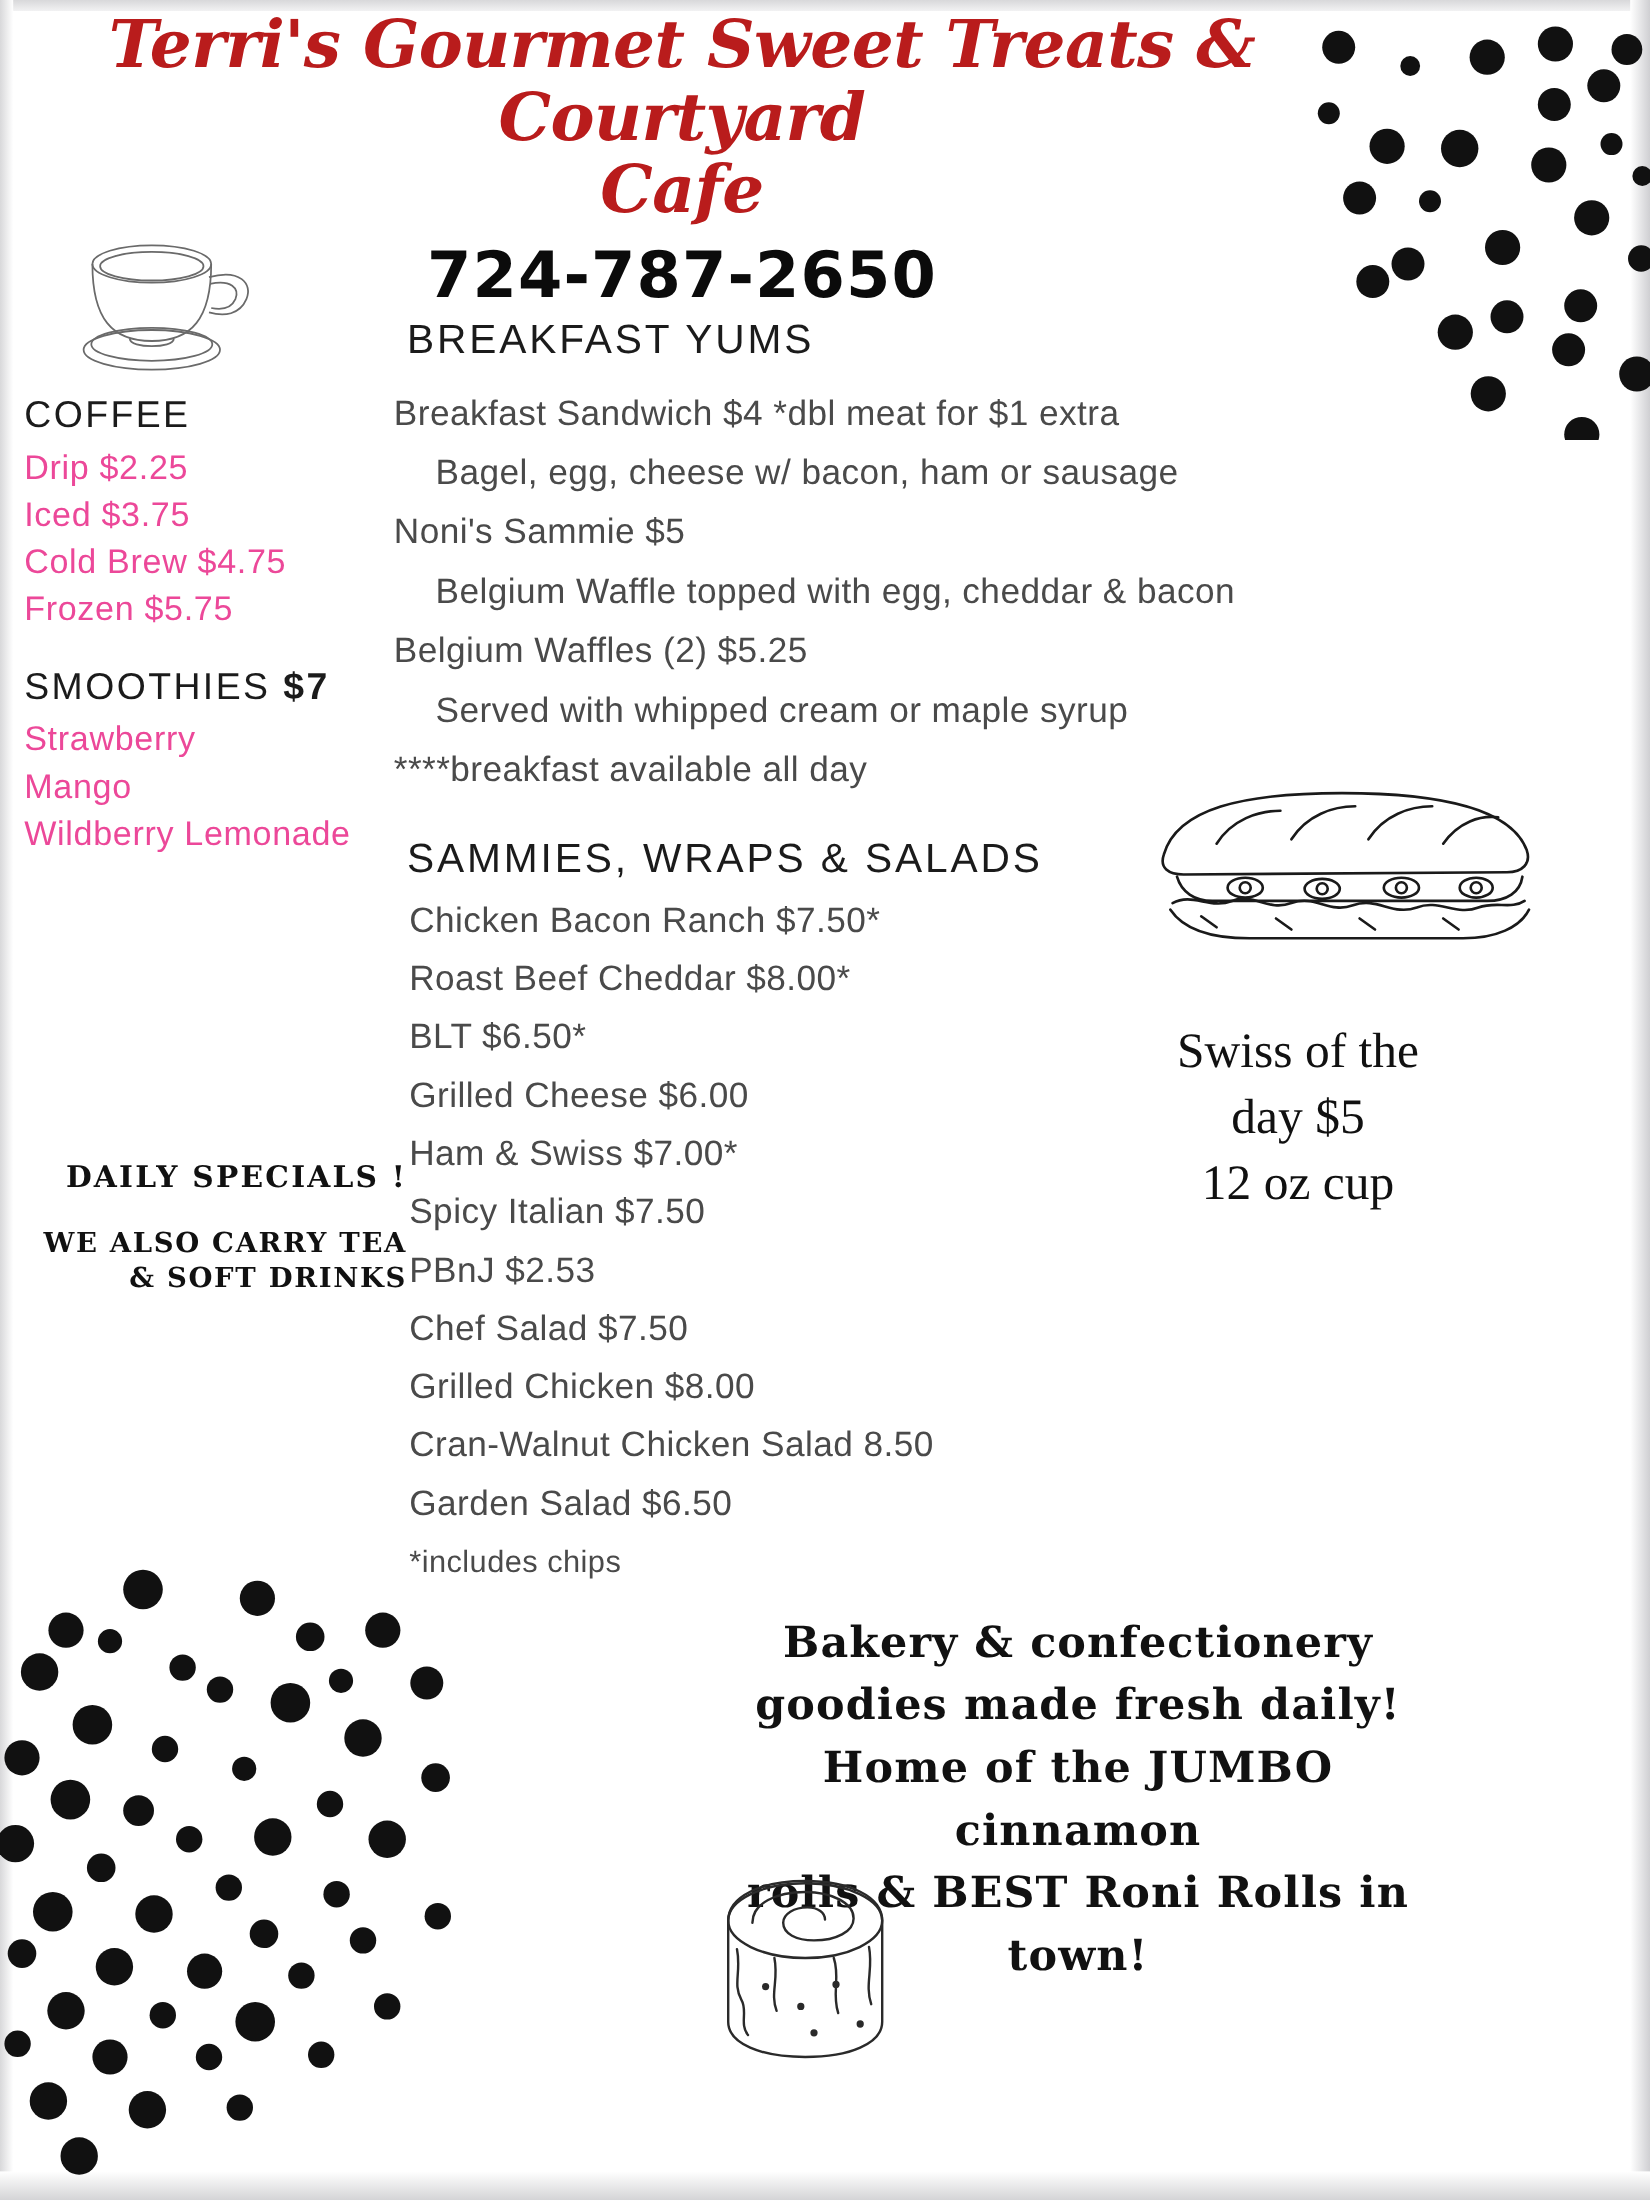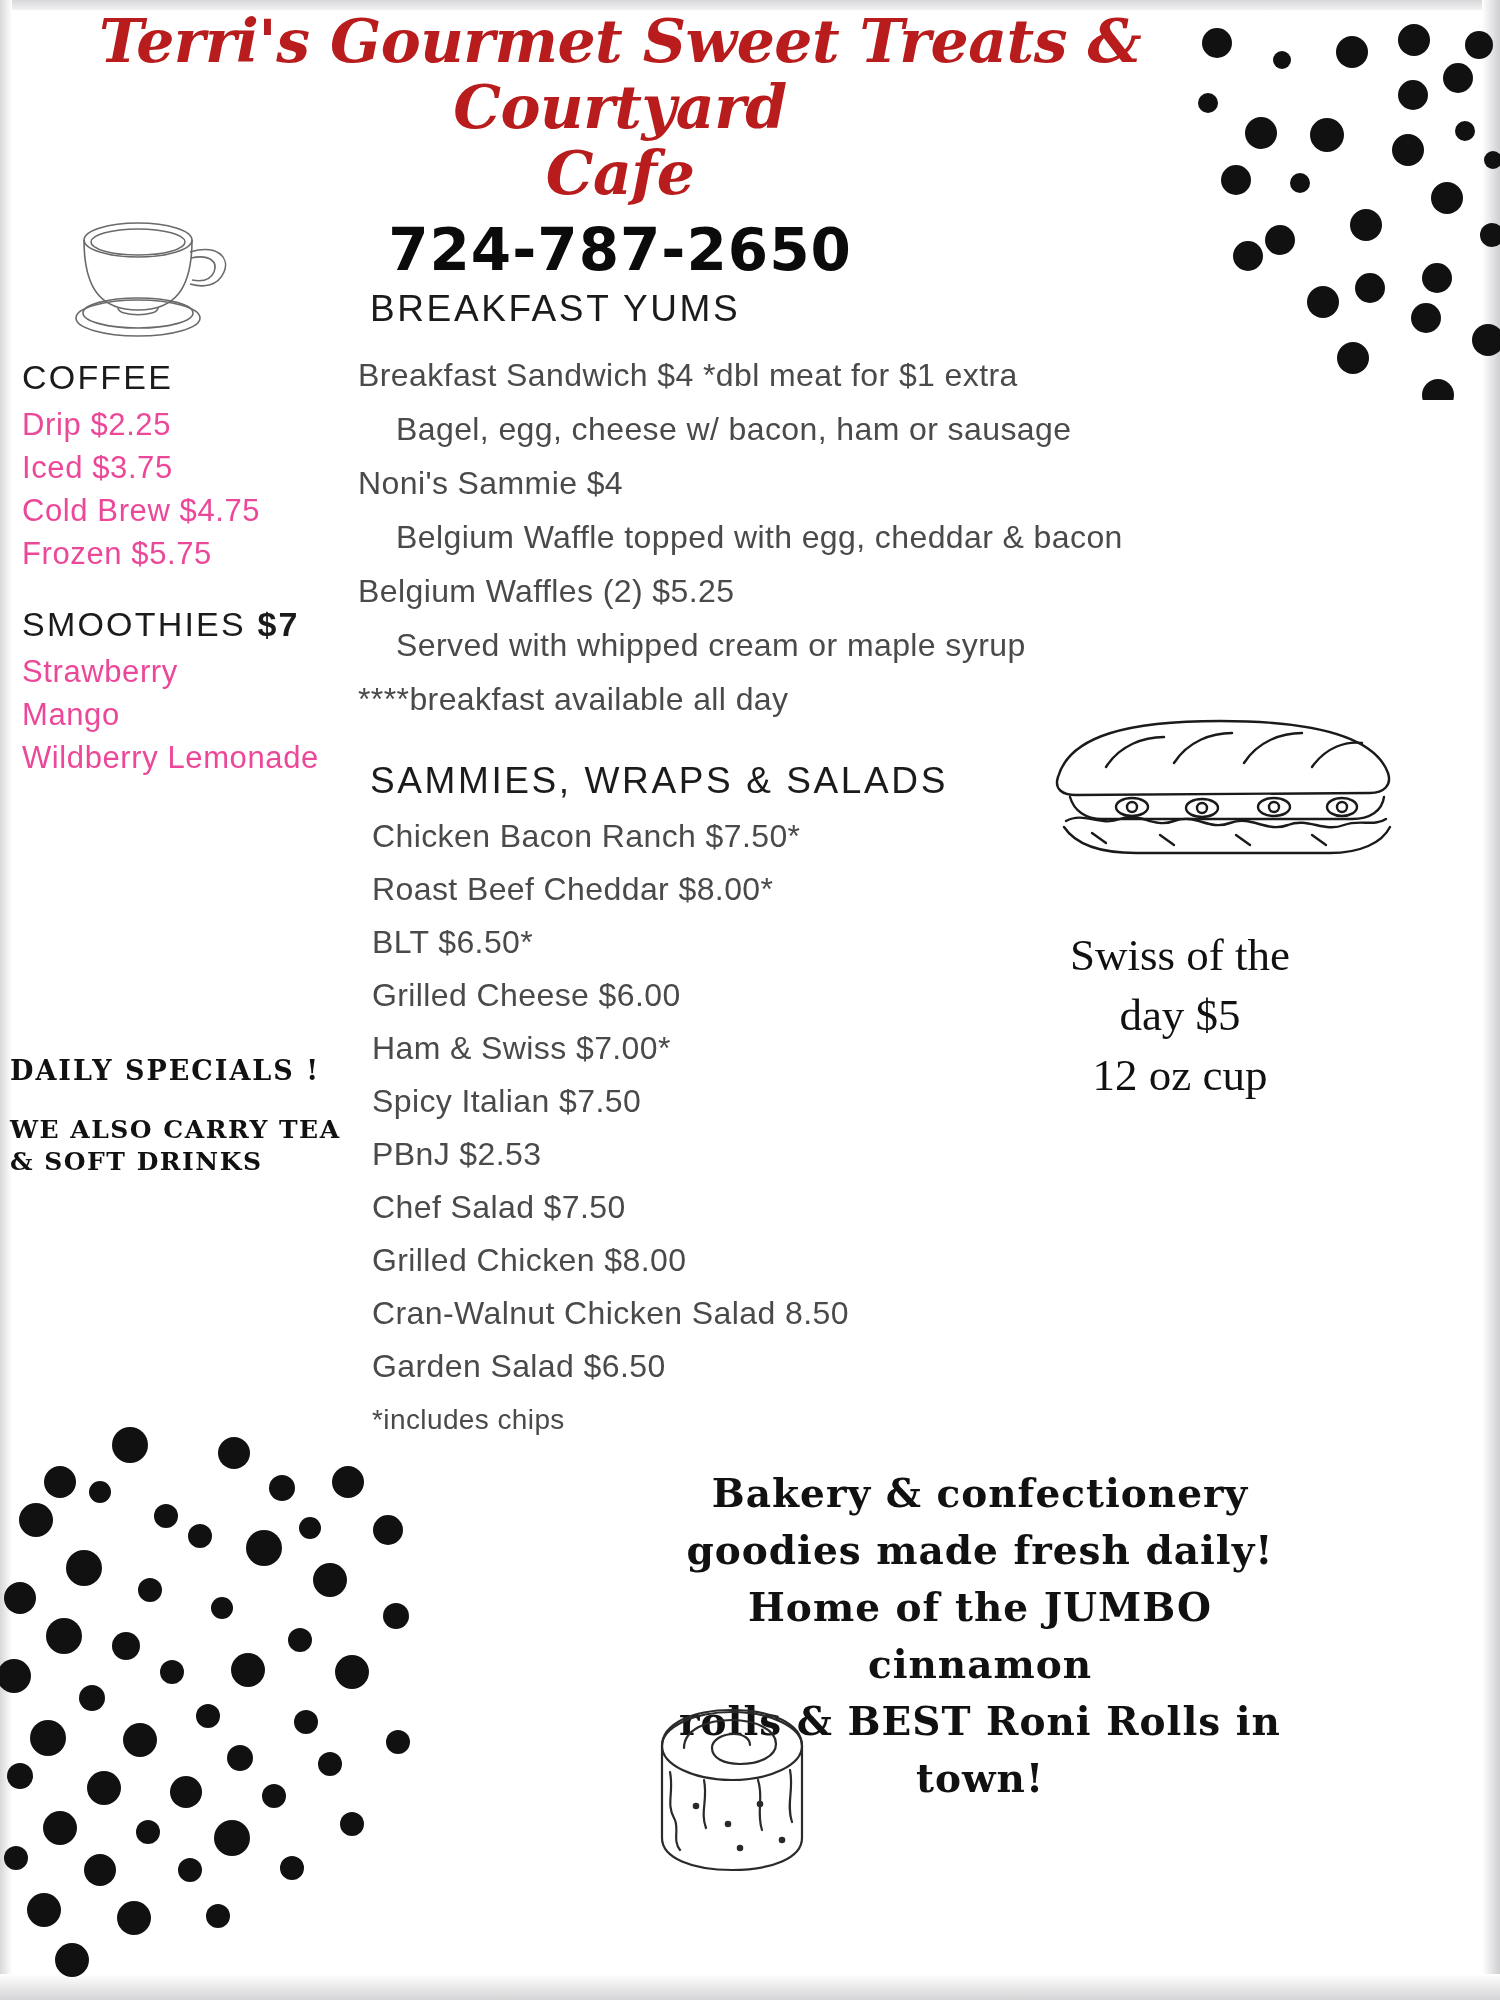--- a/index.html
+++ b/index.html
@@ -57,21 +57,21 @@
   }
   .sec-head .price { font-weight:600; }
   .item-line {
     font-family:"Liberation Sans", sans-serif;
     font-weight:300; font-size:31px; line-height:43px;
     color:#ec4899; letter-spacing:0.6px; white-space:nowrap;
   }
   #smoothies-block { margin-top: 30px; }
 
   #specials {
-    position:absolute; left:10px; top:1055px; width:360px; text-align:left;
+    position:absolute; left:10px; top:1055px; width:360px; text-align:right;
   }
   #specials .l1 { font-size: 27px; letter-spacing:2px; }
   #specials .l2 { font-size: 25px; letter-spacing:1.5px; margin-top: 28px; line-height: 32px; }
 
   
   #main { position:absolute; left:358px; top:288px; width:1020px; }
   .block-head {
     font-family:"Liberation Sans", sans-serif;
     font-weight:400; font-size:37px; letter-spacing:2.6px;
     color:#1b1b1b; margin-left: 12px;
@@ -196,21 +196,21 @@
     <div class="deco l1">DAILY SPECIALS !</div>
     <div class="deco l2">WE ALSO CARRY TEA &amp; SOFT DRINKS</div>
   </div>
 
   <div id="main">
 
     <div class="block-head">BREAKFAST YUMS</div>
     <div id="breakfast">
       <div class="m-line">Breakfast Sandwich $4 *dbl meat for $1 extra</div>
       <div class="m-line m-sub">Bagel, egg, cheese w/ bacon, ham or sausage</div>
-      <div class="m-line">Noni's Sammie $4</div>
+      <div class="m-line">Noni's Sammie $5</div>
       <div class="m-line m-sub">Belgium Waffle topped  with egg, cheddar &amp; bacon</div>
       <div class="m-line">Belgium Waffles (2)  $5.25</div>
       <div class="m-line m-sub">Served with whipped cream or maple syrup</div>
       <div class="m-line">****breakfast available all day</div>
     </div>
 
     <div class="block-head" id="sammies-head">SAMMIES, WRAPS &amp; SALADS</div>
     <div id="sammies-list">
       <div class="m-line">Chicken Bacon Ranch $7.50*</div>
       <div class="m-line">Roast Beef Cheddar $8.00*</div>

